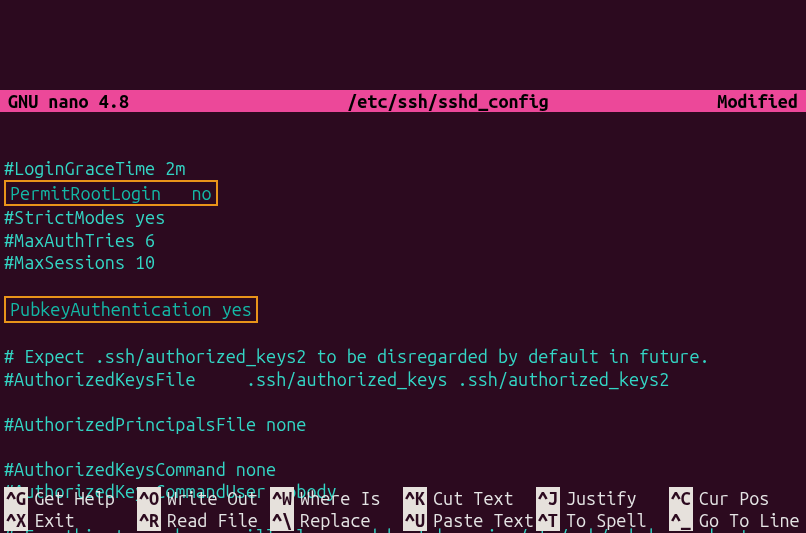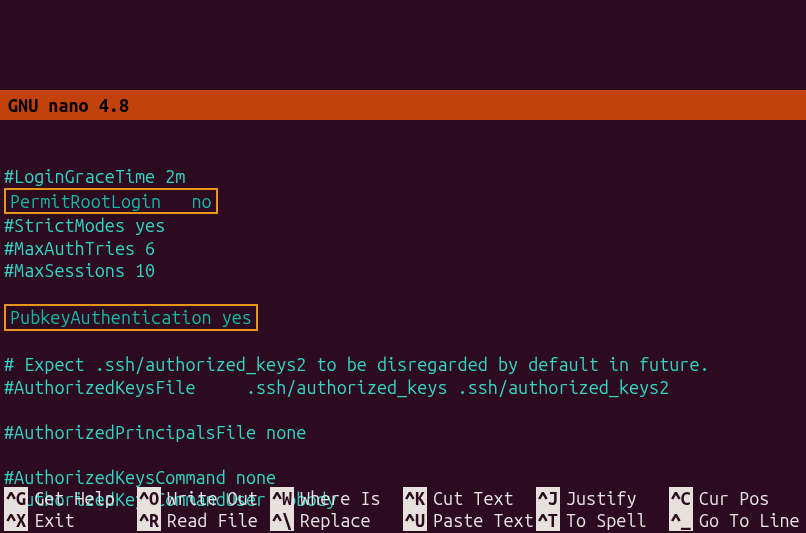--- a/index.html
+++ b/index.html
@@ -7,23 +7,23 @@
       width: 806px;
       height: 533px;
       background: #2c0a1f;
       font-family: "Ubuntu Mono", "DejaVu Sans Mono", "Courier New", monospace;
       font-size: 18px;
       line-height: 1.25;
       overflow: hidden;
       white-space: pre;
     }
     .title-bar {
-      background: #c2410c;
+      background: #ec4899;
       color: #000;
-      height: 30px;
+      height: 22px;
       display: flex;
       align-items: center;
       font-weight: bold;
     }
     .title-left { width: 200px; padding-left: 8px; }
     .title-center { flex: 1; text-align: center; }
     .title-right { width: 110px; text-align: right; padding-right: 8px; }
     .editor {
       padding: 0 4px;
       color: #33d6c5;
@@ -62,20 +62,22 @@
       color: #e5e5e5;
     }
   </style>
 </head>
 <body>
 
 
 
 <div class="title-bar">
   <span class="title-left">GNU nano 4.8</span>
+  <span class="title-center">/etc/ssh/sshd_config</span>
+  <span class="title-right">Modified</span>
 </div>
 
 <div class="editor" id="editor"><span class="line">#LoginGraceTime 2m</span><span class="hl-wrap"><span class="highlight-box">PermitRootLogin   no</span></span><span class="line">#StrictModes yes</span><span class="line">#MaxAuthTries 6</span><span class="line">#MaxSessions 10</span><span class="line">&nbsp;</span><span class="hl-wrap"><span class="highlight-box">PubkeyAuthentication yes</span></span><span class="line">&nbsp;</span><span class="line"># Expect .ssh/authorized_keys2 to be disregarded by default in future.</span><span class="line">#AuthorizedKeysFile     .ssh/authorized_keys .ssh/authorized_keys2</span><span class="line">&nbsp;</span><span class="line">#AuthorizedPrincipalsFile none</span><span class="line">&nbsp;</span><span class="line">#AuthorizedKeysCommand none</span><span class="line">#AuthorizedKeysCommandUser nobody</span><span class="line">&nbsp;</span><span class="line"># For this to work you will also need host keys in /etc/ssh/ssh_known_hosts</span></div>
 
 <div class="shortcuts" id="shortcuts"><div class="shortcut"><span class="shortcut-key">^G</span><span class="shortcut-label">Get Help</span></div><div class="shortcut"><span class="shortcut-key">^O</span><span class="shortcut-label">Write Out</span></div><div class="shortcut"><span class="shortcut-key">^W</span><span class="shortcut-label">Where Is</span></div><div class="shortcut"><span class="shortcut-key">^K</span><span class="shortcut-label">Cut Text</span></div><div class="shortcut"><span class="shortcut-key">^J</span><span class="shortcut-label">Justify</span></div><div class="shortcut"><span class="shortcut-key">^C</span><span class="shortcut-label">Cur Pos</span></div><div class="shortcut"><span class="shortcut-key">^X</span><span class="shortcut-label">Exit</span></div><div class="shortcut"><span class="shortcut-key">^R</span><span class="shortcut-label">Read File</span></div><div class="shortcut"><span class="shortcut-key">^\</span><span class="shortcut-label">Replace</span></div><div class="shortcut"><span class="shortcut-key">^U</span><span class="shortcut-label">Paste Text</span></div><div class="shortcut"><span class="shortcut-key">^T</span><span class="shortcut-label">To Spell</span></div><div class="shortcut"><span class="shortcut-key">^_</span><span class="shortcut-label">Go To Line</span></div></div>
 
 
 
 
 </body></html>

